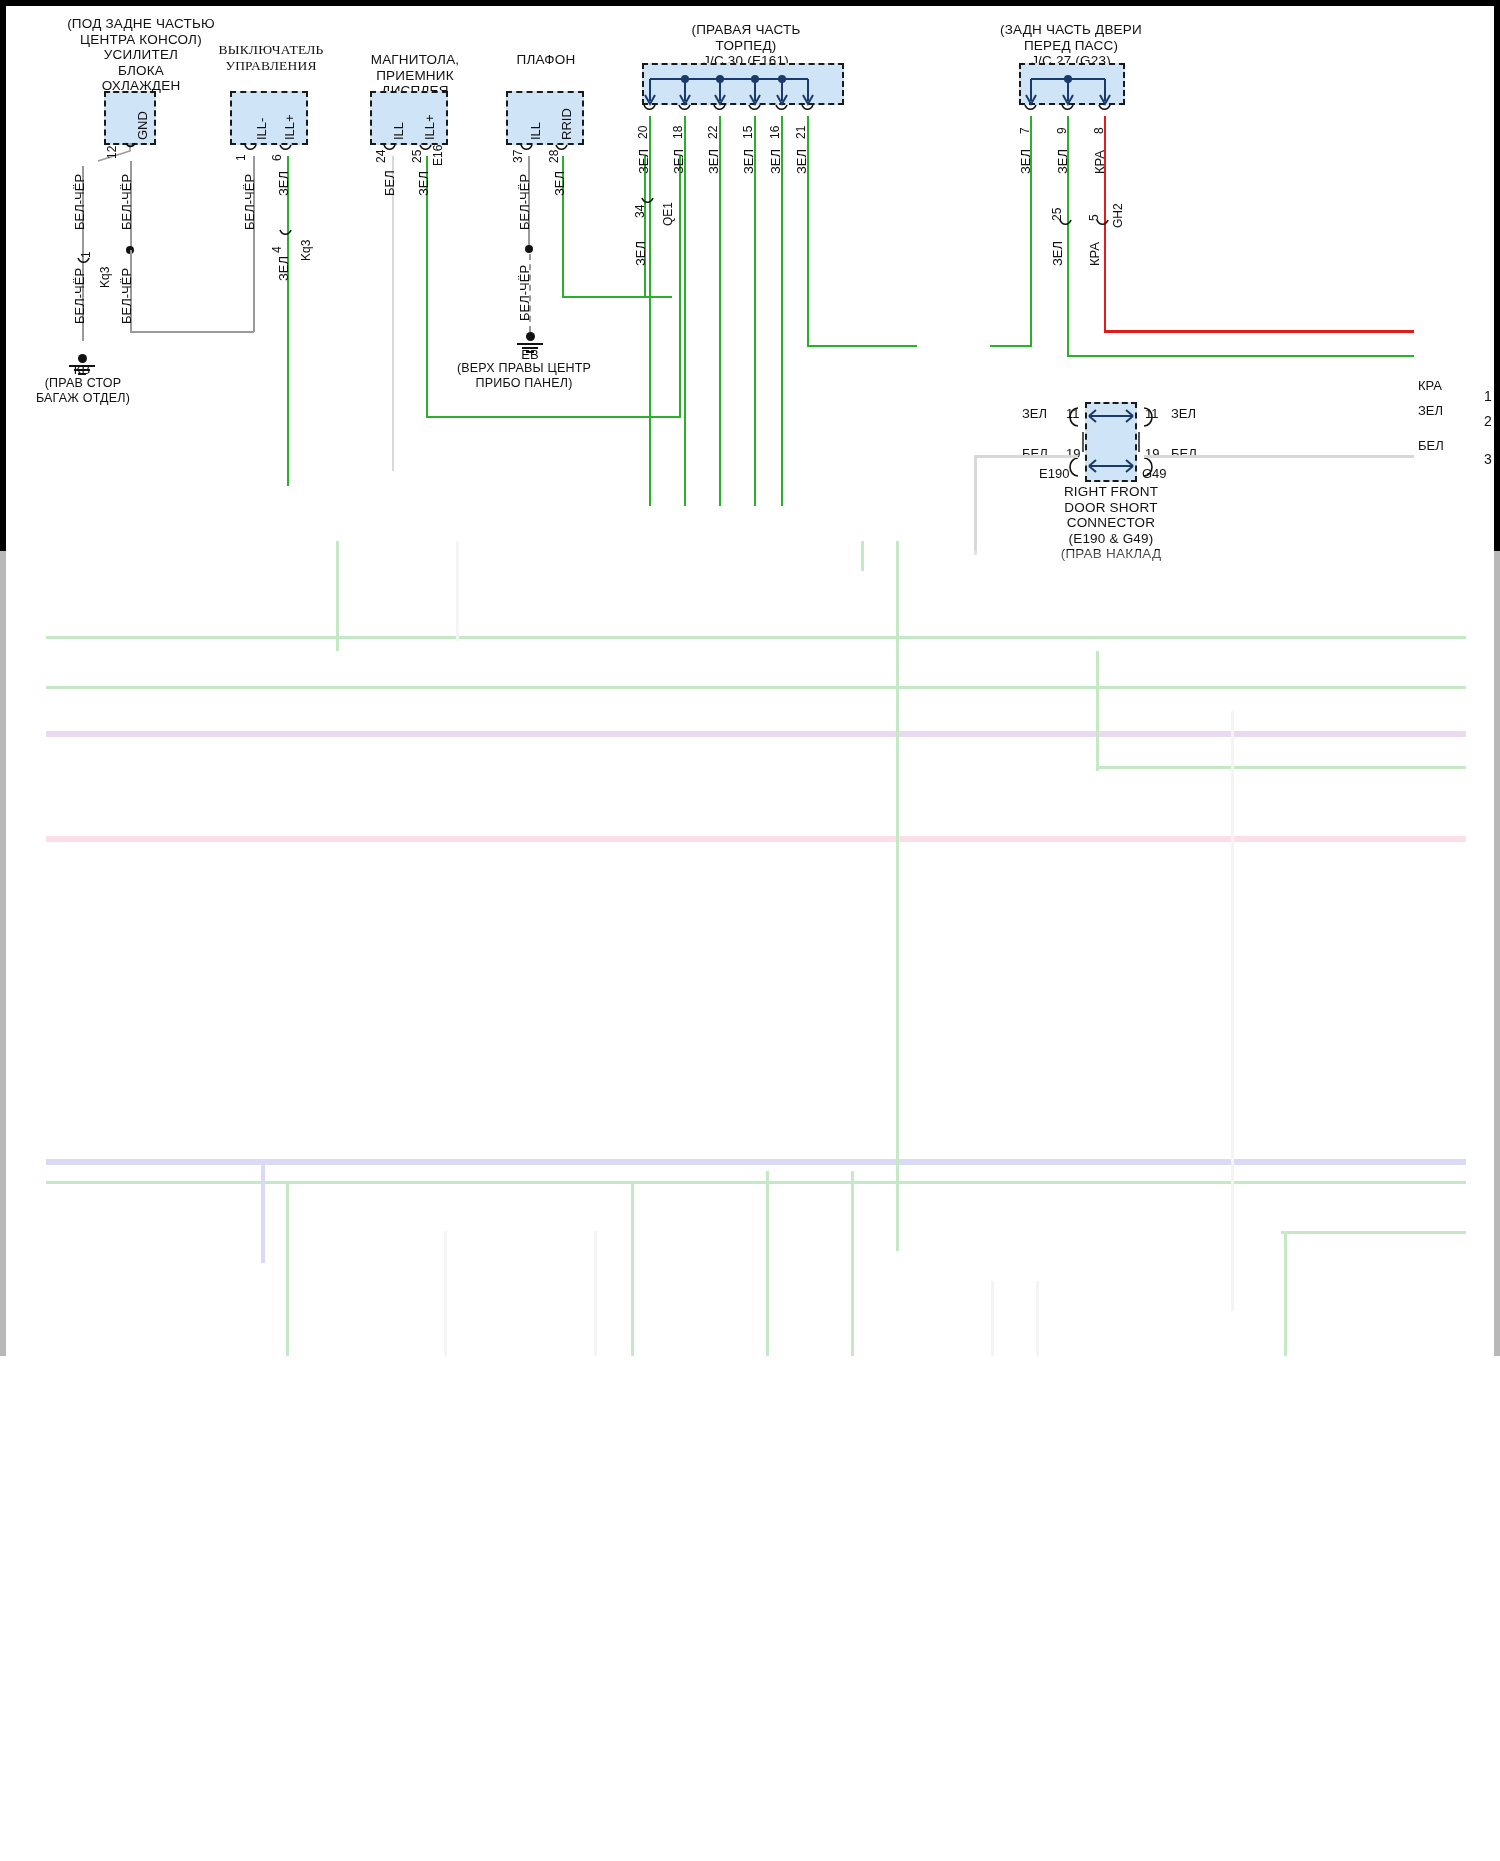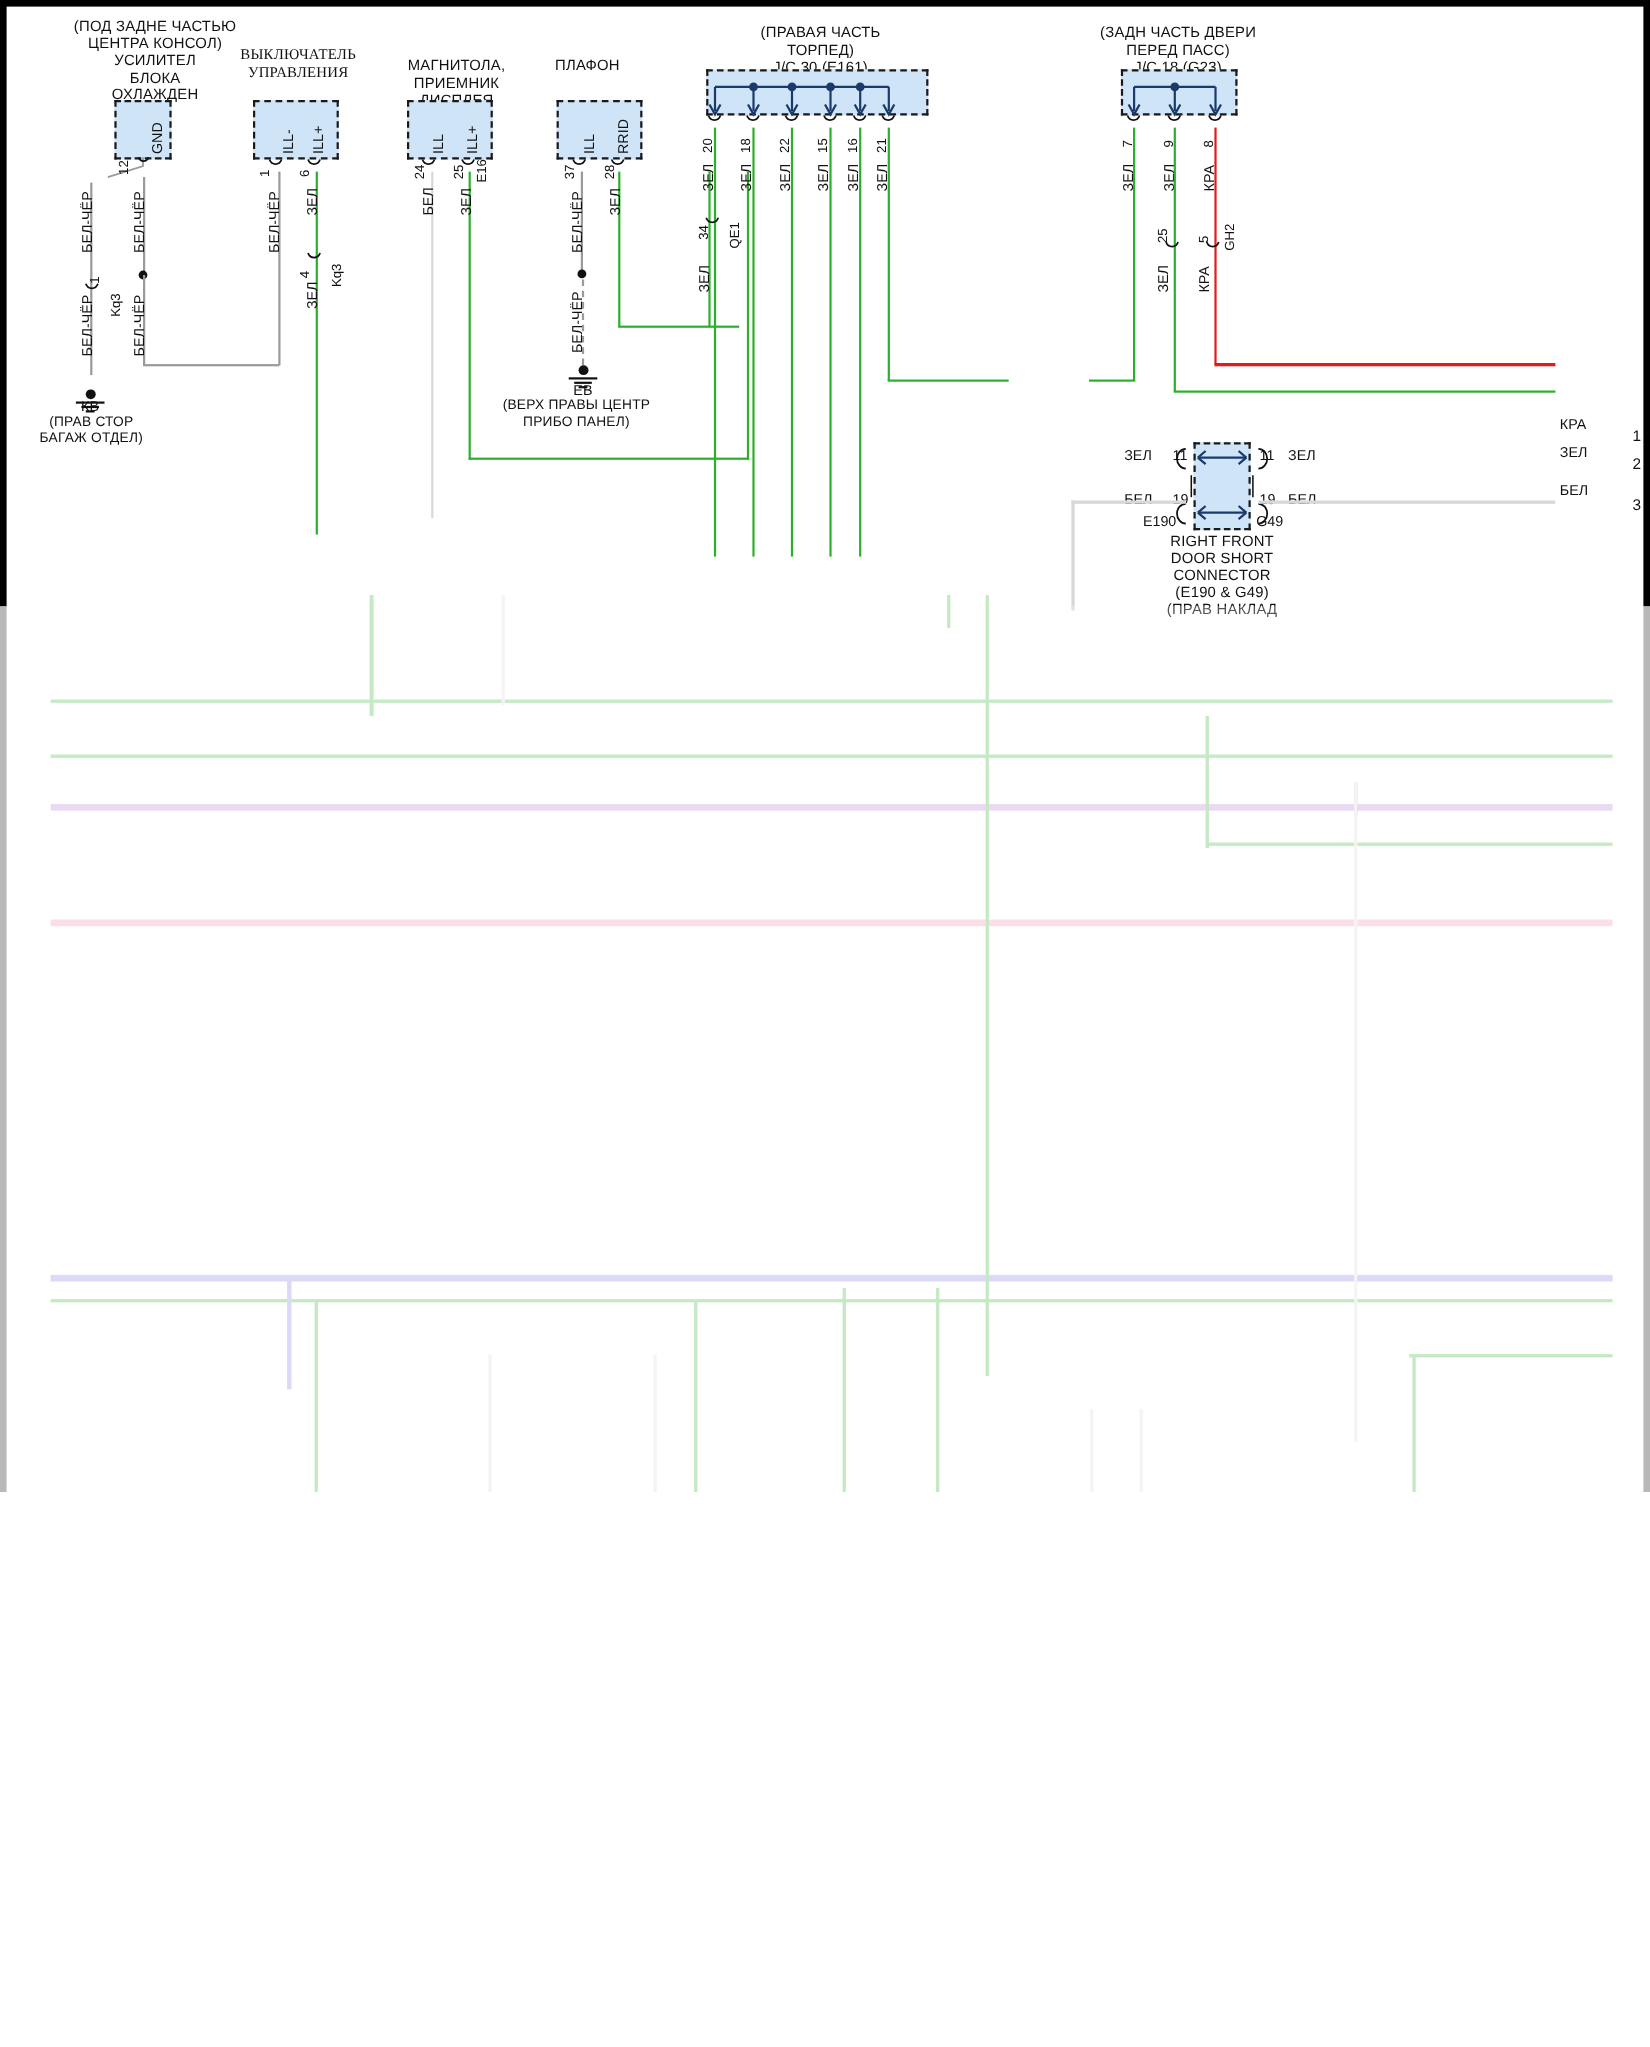--- a/index.html
+++ b/index.html
@@ -141,21 +141,21 @@
     <div class="vlabel" style="left:425px;top:160px;font-size:12px;">E16</div>
 
     <div class="w v wht" style="left:386px;top:150px;height:315px;"></div>
     <div class="vlabel" style="left:376px;top:190px;">БЕЛ</div>
 
     <div class="w v grn" style="left:420px;top:150px;height:262px;"></div>
     <div class="vlabel" style="left:410px;top:190px;">ЗЕЛ</div>
     <div class="w h grn" style="left:420px;top:410px;width:255px;"></div>
     <div class="w v grn" style="left:673px;top:150px;height:262px;"></div>
 
-    <div class="cap" style="left:468px;top:46px;width:120px;">ПЛАФОН</div>
+    <div class="cap" style="left:480px;top:46px;width:120px;">ПЛАФОН</div>
     <div class="conn" style="left:500px;top:85px;width:78px;height:54px;"></div>
     <div class="vlabel" style="left:522px;top:134px;">ILL</div>
     <div class="vlabel" style="left:553px;top:134px;">RRID</div>
     <svg style="position:absolute;left:512px;top:137px;" width="20" height="16">
       <path d="M3,2 a6,7 0 0 0 11,0" stroke="#111" stroke-width="1.6" fill="none"></path>
     </svg>
     <svg style="position:absolute;left:547px;top:137px;" width="20" height="16">
       <path d="M3,2 a6,7 0 0 0 11,0" stroke="#111" stroke-width="1.6" fill="none"></path>
     </svg>
     <div class="vlabel" style="left:505px;top:157px;font-size:12px;">37</div>
@@ -238,21 +238,21 @@
 
     <svg style="position:absolute;left:633px;top:190px;" width="20" height="16">
       <path d="M3,2 a6,7 0 0 0 11,0" stroke="#111" stroke-width="1.6" fill="none"></path>
     </svg>
     <div class="vlabel" style="left:627px;top:212px;font-size:12px;">34</div>
     <div class="vlabel" style="left:655px;top:220px;font-size:12px;">QE1</div>
     <div class="vlabel" style="left:627px;top:260px;">ЗЕЛ</div>
 
     <div class="cap" style="left:975px;top:16px;width:180px;">(ЗАДН ЧАСТЬ ДВЕРИ
 ПЕРЕД ПАСС)
-J/C 18 (G23)</div>
+J/C 27 (G23)</div>
     <div class="conn" style="left:1013px;top:57px;width:106px;height:42px;"></div>
     <svg style="position:absolute;left:1013px;top:57px;" width="110" height="48">
       <path d="M12,16 L86,16" stroke="#1a3a6b" stroke-width="2" fill="none"></path>
       <path d="M12,16 L12,38" stroke="#1a3a6b" stroke-width="2" fill="none"></path>
       <path d="M49,16 L49,38" stroke="#1a3a6b" stroke-width="2" fill="none"></path>
       <path d="M86,16 L86,38" stroke="#1a3a6b" stroke-width="2" fill="none"></path>
       <circle cx="49" cy="16" r="4" fill="#1a3a6b"></circle>
       <path d="M7,32 L12,41 L17,32" stroke="#1a3a6b" stroke-width="2" fill="none"></path>
       <path d="M44,32 L49,41 L54,32" stroke="#1a3a6b" stroke-width="2" fill="none"></path>
       <path d="M81,32 L86,41 L91,32" stroke="#1a3a6b" stroke-width="2" fill="none"></path>

